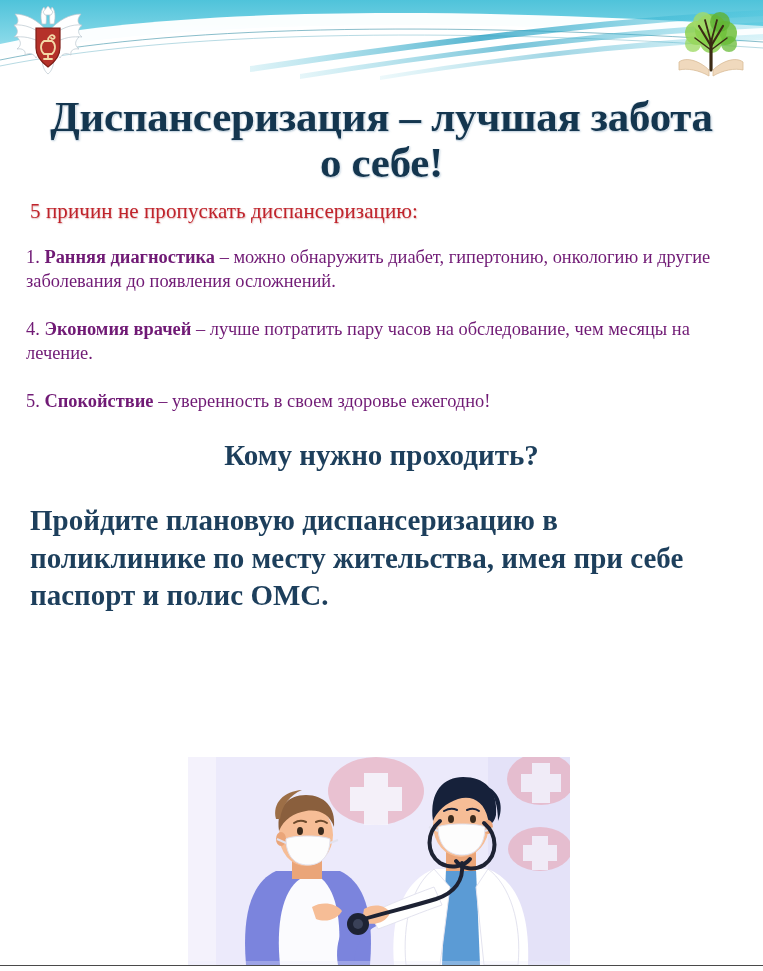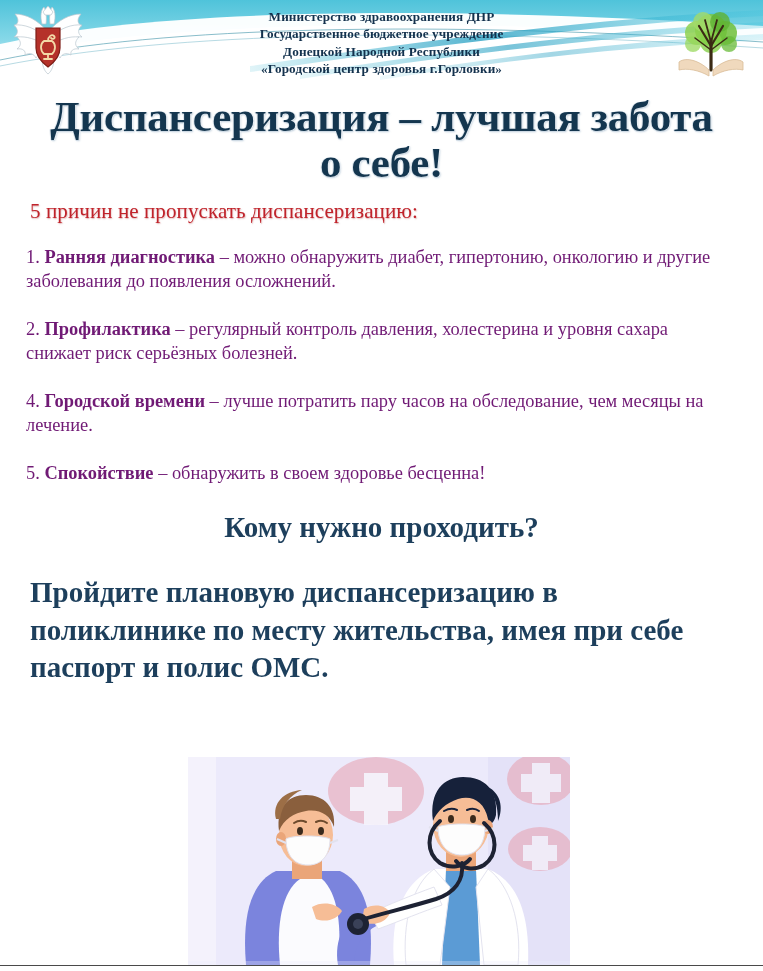--- a/index.html
+++ b/index.html
@@ -256,55 +256,44 @@
       <path d="M44,50 L28,38" stroke-width="1.5"></path>
       <path d="M44,50 L60,38" stroke-width="1.5"></path>
     </g>
 
     <g fill="#f0d9bd" stroke="#d9bd98" stroke-width="0.8">
       <path d="M12,62 C20,56 34,62 42,70 L42,76 C32,70 20,68 12,70 Z"></path>
       <path d="M76,62 C68,56 54,62 46,70 L46,76 C56,70 68,68 76,70 Z"></path>
     </g>
   </svg>
 
-  <div class="header-text">
-    <div class="hline">Министерство здравоохранения ДНР</div>
-    <div class="hline">Государственное бюджетное учреждение</div>
-    <div class="hline">Донецкой Народной Республики</div>
-    <div class="hline">«Городской центр здоровья г.Горловки»</div>
-  </div>
 </div>
 
 <div class="title-block">
   <div class="title-line">Диспансеризация – лучшая забота</div>
   <div class="title-line">о себе!</div>
 </div>
 
 <div class="subhead">5 причин не пропускать диспансеризацию:</div>
 
 <div class="reasons">
   <div class="reason">
     <span class="num">1.</span>
     <span class="lead">Ранняя диагностика</span>
     <span class="rest">– можно обнаружить диабет, гипертонию, онкологию и другие заболевания до появления осложнений.</span>
   </div>
   <div class="reason">
-    <span class="num">2.</span>
-    <span class="lead">Профилактика</span>
-    <span class="rest">– регулярный контроль давления, холестерина и уровня сахара снижает риск серьёзных болезней.</span>
-  </div>
-  <div class="reason">
     <span class="num">4.</span>
-    <span class="lead">Городской времени</span>
+    <span class="lead">Экономия врачей</span>
     <span class="rest">– лучше потратить пару часов на обследование, чем месяцы на лечение.</span>
   </div>
   <div class="reason">
     <span class="num">5.</span>
     <span class="lead">Спокойствие</span>
-    <span class="rest">– обнаружить в своем здоровье бесценна!</span>
+    <span class="rest">– уверенность в своем здоровье ежегодно!</span>
   </div>
 </div>
 
 <div class="who">
   <div class="who-title">Кому нужно проходить?</div>
 </div>
 
 <div class="closing">Пройдите плановую диспансеризацию в поликлинике по месту жительства, имея при себе паспорт и полис ОМС.</div>
 
 <div class="illustration-wrap">

